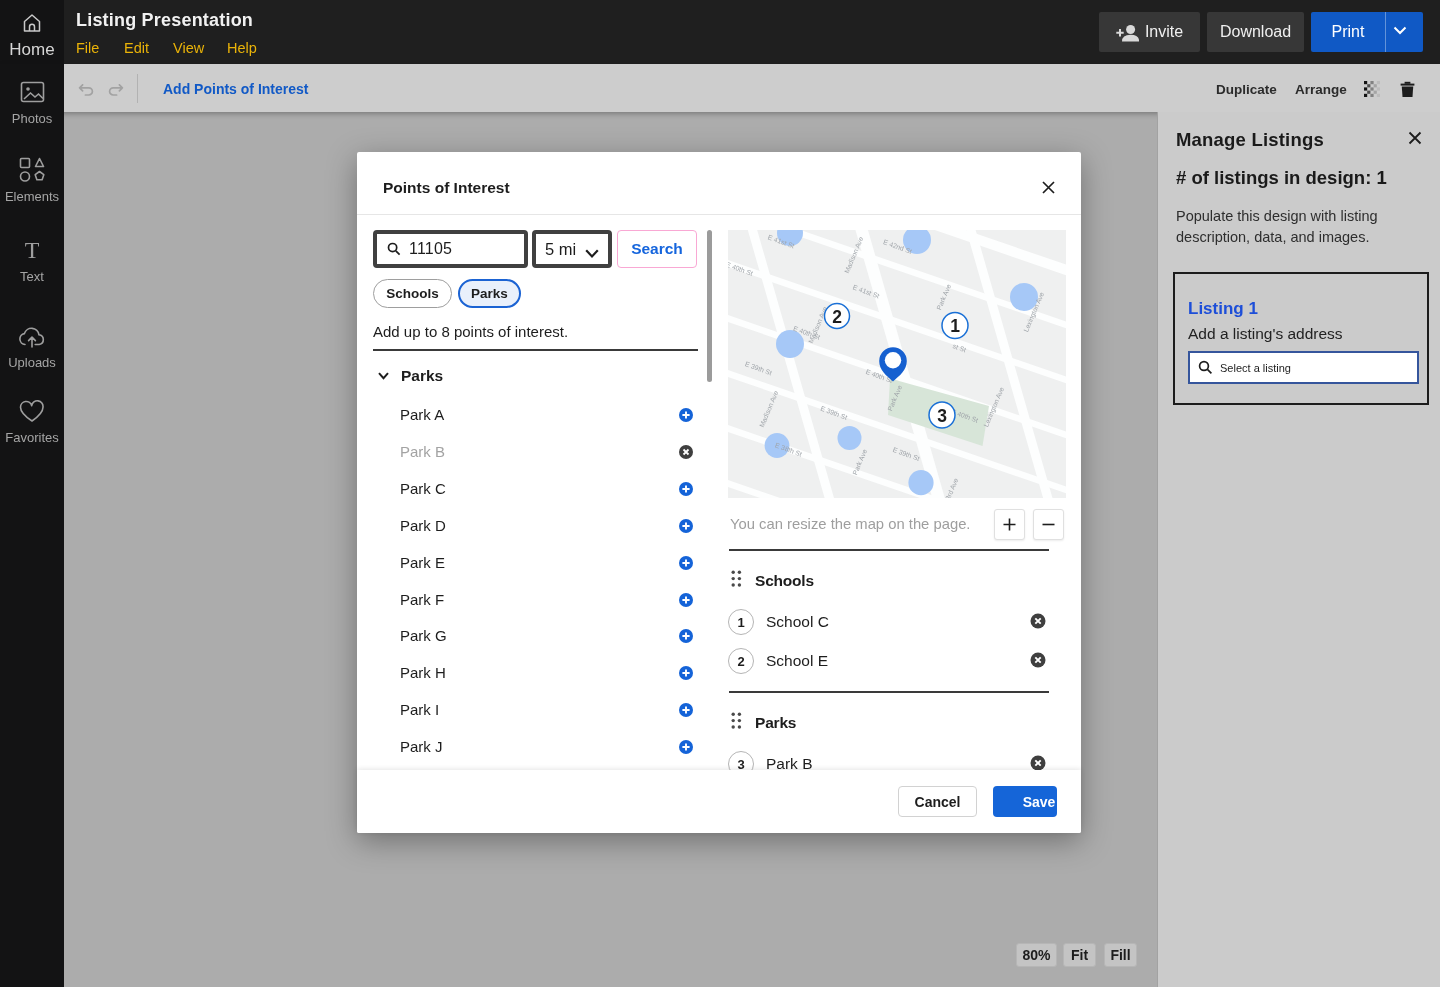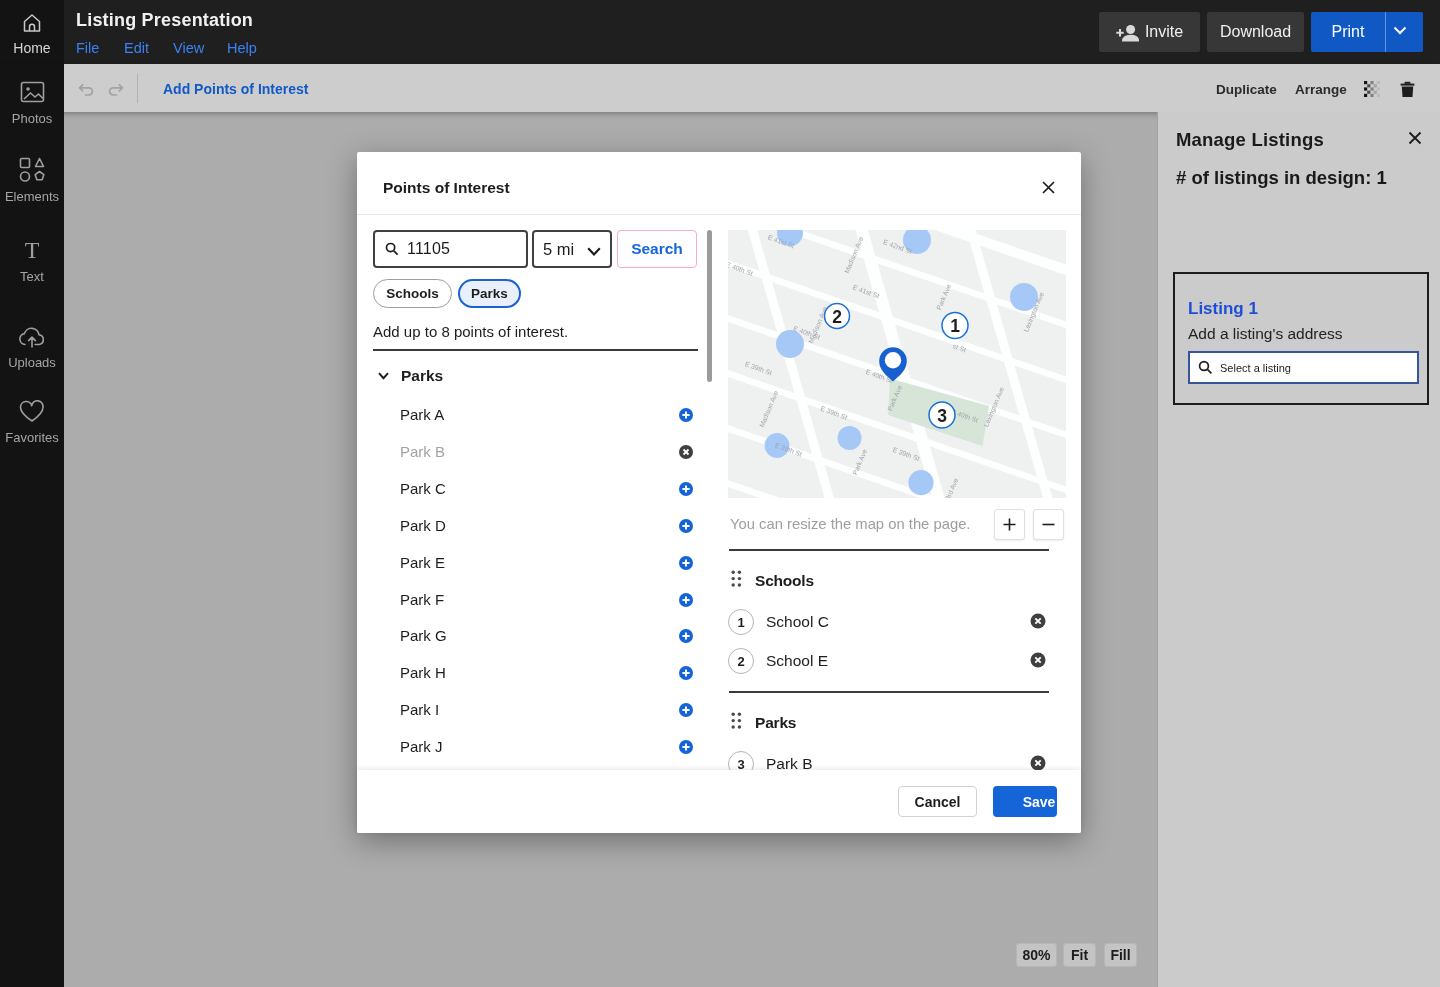--- a/index.html
+++ b/index.html
@@ -3,23 +3,23 @@
 <meta charset="utf-8">
 <style>
 * { margin:0; padding:0; box-sizing:border-box; }
 html,body { width:1440px; height:987px; overflow:hidden; font-family:"Liberation Sans", sans-serif; }
 body { position:relative; background:#acacac; }
 
 
 #topbar { position:absolute; left:0; top:0; width:1440px; height:64px; background:#1f1f1f; }
 #homeblk { position:absolute; left:0; top:0; width:64px; height:64px; background:#131314; }
 #homeblk svg { position:absolute; left:21px; top:12px; }
-#homeblk .lbl { position:absolute; top:40px; width:64px; text-align:center; font-size:14px; color:#d6d6d6; }
+#homeblk .lbl { position:absolute; top:40px; width:64px; text-align:center; font-size:17px; color:#d6d6d6; }
 #doctitle { position:absolute; left:76px; top:10px; font-size:18px; font-weight:bold; color:#f1f1f1; letter-spacing:.2px; }
-.menuitem { position:absolute; top:40px; font-size:14.5px; color:#3b82f6; }
+.menuitem { position:absolute; top:40px; font-size:14.5px; color:#eab308; }
 .tbtn { position:absolute; top:12px; height:40px; background:#373737; color:#f0f0f0; font-size:16px; border-radius:2px; display:flex; align-items:center; justify-content:center; }
 #printbtn { position:absolute; top:12px; left:1311px; width:112px; height:40px; background:#1059c5; border-radius:2px; color:#fff; }
 #printbtn .txt { position:absolute; left:0; top:0; width:74px; height:40px; display:flex; align-items:center; justify-content:center; font-size:16px; }
 #printbtn .sep { position:absolute; left:74px; top:0; width:1px; height:40px; background:rgba(255,255,255,.35); }
 #printbtn svg { position:absolute; left:82px; top:14px; }
 
 
 #toolbar { position:absolute; left:0; top:64px; width:1440px; height:48px; background:#cdcdcd; box-shadow:0 2px 5px rgba(0,0,0,.28); }
 #toolbar .vsep { position:absolute; left:137px; top:10px; width:1px; height:29px; background:#b2b2b2; }
 #addpoi { position:absolute; left:163px; top:81px; font-size:14px; font-weight:bold; color:#1159c6; }
@@ -43,21 +43,21 @@
 #listinginput .ph { font-size:11px; color:#1d1d1d; margin-left:7px; }
 
 
 .zoomchip { position:absolute; top:943px; height:24px; background:#c4c4c4; border:1px solid #b6b6b6; border-radius:3px; font-size:14px; font-weight:bold; color:#1d1d1d; display:flex; align-items:center; justify-content:center; }
 
 
 #modal { position:absolute; left:357px; top:152px; width:724px; height:681px; background:#fff; border-radius:2px; box-shadow:0 8px 30px rgba(0,0,0,.35); }
 #modal header { position:absolute; left:0; top:0; width:724px; height:63px; border-bottom:1px solid #e6e6e6;padding-left:44px; }
 #modal header .t { position:absolute; left:26px; top:27px; font-size:15.5px; font-weight:bold; color:#1d1d1d; }
 #modalx { position:absolute; left:684px; top:28px; }
-.inputbox { position:absolute; top:78px; height:38px; border:2px solid #404040; border-radius:4px; background:#fff; display:flex; align-items:center; }
+.inputbox { position:absolute; top:78px; height:38px; border:4px solid #404040; border-radius:4px; background:#fff; display:flex; align-items:center; }
 #zipbox { left:16px; width:155px; }
 #zipbox .txt { font-size:16px; color:#1d1d1d; margin-left:8px; letter-spacing:.2px; }
 #milebox { left:175px; width:80px; }
 #milebox .txt { font-size:16.5px; color:#1d1d1d; margin-left:9px; }
 #searchbtn { position:absolute; left:260px; top:78px; width:80px; height:38px; border:1px solid #f9a8d4; border-radius:4px; display:flex; align-items:center; justify-content:center; font-size:15.5px; font-weight:bold; color:#1565dd; }
 .chip { position:absolute; top:127px; height:29px; border-radius:15px; display:flex; align-items:center; justify-content:center; font-size:13.5px; font-weight:bold; color:#1d1d1d; background:#fff; }
 #chipschools { left:16px; width:79px; border:1.5px solid #9e9e9e; }
 #chipparks { left:101px; width:63px; border:2px solid #1b63d3; background:#e9f0fb; }
 #addupto { position:absolute; left:16px; top:171px; font-size:15px; color:#1d1d1d; }
 #ldiv1 { position:absolute; left:16px; top:197px; width:325px; height:1.5px; background:#3a3a3a; }
@@ -179,20 +179,21 @@
     <svg width="26" height="23" viewBox="0 0 26 23">
         <path d="M13 21 C4 15 1.5 10.5 1.5 7.2 a5.7 5.7 0 0 1 11.2 -1.5 a5.7 5.7 0 0 1 11.3 1.5 c0 3.3 -2.5 7.8 -11 13.8 z" fill="none" stroke="#9e9e9e" stroke-width="1.6" stroke-linejoin="round"></path>
       </svg>
     <div class="lbl">Favorites</div>
   </div>
 </div>
 
 <div id="panel">
   <h2><b>Manage Listings</b></h2>
   <div class="cnt"># of listings in design: 1</div>
+  <div class="desc">Populate this design with listing description, data, and images.</div>
   <div id="listingbox">
     <div class="t1">Listing 1</div>
     <div class="t2">Add a listing's address</div>
     <div id="listinginput">
       <svg width="15" height="15" viewBox="0 0 15 15" style="margin-left:8px;">
           <circle cx="6" cy="6" r="4.4" fill="none" stroke="#1d1d1d" stroke-width="1.7"></circle>
           <path d="M9.4 9.4 L13.4 13.4" stroke="#1d1d1d" stroke-width="1.7"></path>
         </svg>
       <div class="ph">Select a listing</div>
     </div>

